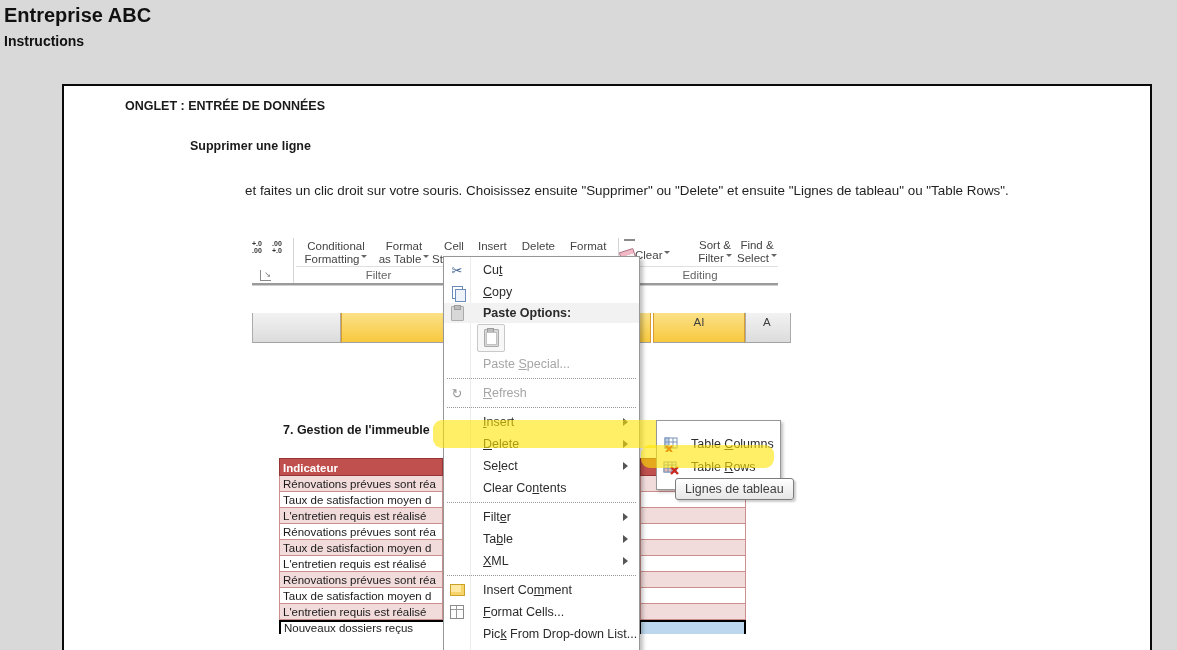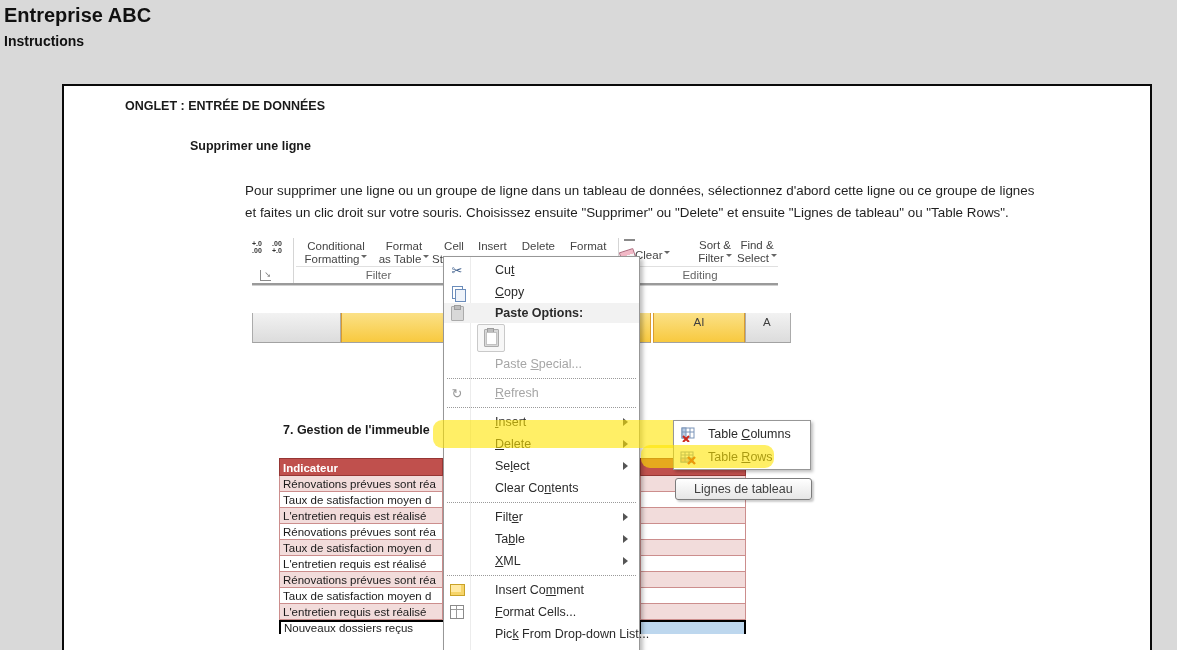--- a/index.html
+++ b/index.html
@@ -44,21 +44,21 @@
   .sel-row{height:14px;font-size:11.5px;line-height:13px;padding-left:3px;border-top:2px solid #000;border-left:2px solid #000;box-sizing:border-box;background:#fff;white-space:nowrap;overflow:hidden;}
   .blue-cell{height:14px;border-top:2px solid #000;border-right:2px solid #000;border-left:1px solid #000;background:#bdd7ee;box-sizing:border-box;}
 
   
   .ctx-menu{left:443px;top:256px;width:197px;height:402px;background:#fff;border:1px solid #979797;box-shadow:3px 3px 4px rgba(0,0,0,.25);box-sizing:border-box;z-index:10;padding-top:2px;}
   .gutter-line{position:absolute;left:26px;top:0;bottom:0;width:1px;background:#ececec;}
   .menu-item{position:relative;display:flex;align-items:center;height:22px;font-size:12.5px;color:#2b2b2b;}
   .menu-item.hdr{height:20px;background:#f2f2f2;font-weight:bold;}
   .menu-item.disabled{color:#a6a6a6;}
   .mi-icon{width:26px;flex:0 0 26px;display:flex;justify-content:center;align-items:center;}
-  .mi-label{margin-left:25px;white-space:nowrap;}
+  .mi-label{margin-left:13px;white-space:nowrap;}
   .mi-label u{text-decoration:underline;}
   .mi-arrow{position:absolute;right:7px;width:0;height:0;border:4px solid transparent;border-left:5px solid #555;}
   .menu-sep{height:7px;position:relative;}
   .menu-sep::after{content:"";position:absolute;left:3px;right:3px;top:3px;border-top:1px dotted #9a9a9a;}
   .paste-row{height:30px;display:flex;align-items:center;}
   .paste-btn{margin-left:33px;width:26px;height:26px;border:1px solid #c9c9c9;background:#f7f7f7;display:flex;align-items:center;justify-content:center;border-radius:2px;}
 
   
   .ic{display:inline-block;}
   .ic-cut{font-size:13px;color:#41618e;line-height:13px;}
@@ -74,41 +74,40 @@
     linear-gradient(#fff,#fff),#fff;position:relative;}
   .ic-fmt::before{content:"";position:absolute;left:0;right:0;top:3px;height:1px;background:#9a9a9a;}
   .ic-fmt::after{content:"";position:absolute;top:0;bottom:0;left:5px;width:1px;background:#9a9a9a;}
 
   
   .hl{background:rgba(255,229,0,.60);border-radius:9px;z-index:20;}
   .hl-delete{left:433px;top:420px;width:345px;height:28px;}
   .hl-rows{left:641px;top:445px;width:133px;height:23px;z-index:35;}
 
   
-  .submenu{left:673px;top:420px;width:138px;background:#fff;border:1px solid #979797;box-shadow:2px 2px 3px rgba(0,0,0,.25);box-sizing:border-box;z-index:30;padding:1px 0;}
+  .submenu{left:656px;top:420px;width:125px;background:#fff;border:1px solid #979797;box-shadow:2px 2px 3px rgba(0,0,0,.25);box-sizing:border-box;z-index:30;padding:11px 0;}
   .sub-item{display:flex;align-items:center;height:23px;font-size:12.5px;color:#2b2b2b;}
   .sub-item .mi-icon{flex:0 0 28px;}
   .sub-item .mi-label{margin-left:6px;}
 
   
-  .tooltip{left:675px;top:478px;padding:3px 18px;font-size:12.5px;color:#3f3f3f;background:linear-gradient(#ffffff,#e6e6e6);border:1px solid #7c7c7c;border-radius:3px;box-shadow:2px 2px 2px rgba(0,0,0,.2);z-index:40;white-space:nowrap;}
+  .tooltip{left:675px;top:478px;padding:3px 9px;font-size:12.5px;color:#3f3f3f;background:linear-gradient(#ffffff,#e6e6e6);border:1px solid #7c7c7c;border-radius:3px;box-shadow:2px 2px 2px rgba(0,0,0,.2);z-index:40;white-space:nowrap;}
 </style>
 </head>
 <body>
 
 <div class="stage">
 
   <div class="abs page-title">Entreprise ABC</div>
   <div class="abs page-subtitle">Instructions</div>
 
   <div class="abs panel"></div>
   <div class="abs doc-heading">ONGLET : ENTRÉE DE DONNÉES</div>
   <div class="abs doc-subheading">Supprimer une ligne</div>
   <div class="abs doc-body">
-    <div>Pour supprimer une ligne ou un groupe de ligne dans un tableau de données, sélectionnez d'abord cette ligne ou ce groupe de lignes</div>
     <div>et faites un clic droit sur votre souris. Choisissez ensuite "Supprimer" ou "Delete" et ensuite "Lignes de tableau" ou "Table Rows".</div>
   </div>
 
   <div class="abs dec-btn" style="left:252px;top:240px;">
     <div>+.0</div>
       <div>.00</div>
   </div>
   <div class="abs dec-btn" style="left:272px;top:240px;">
     <div>.00</div>
       <div>+.0</div>

